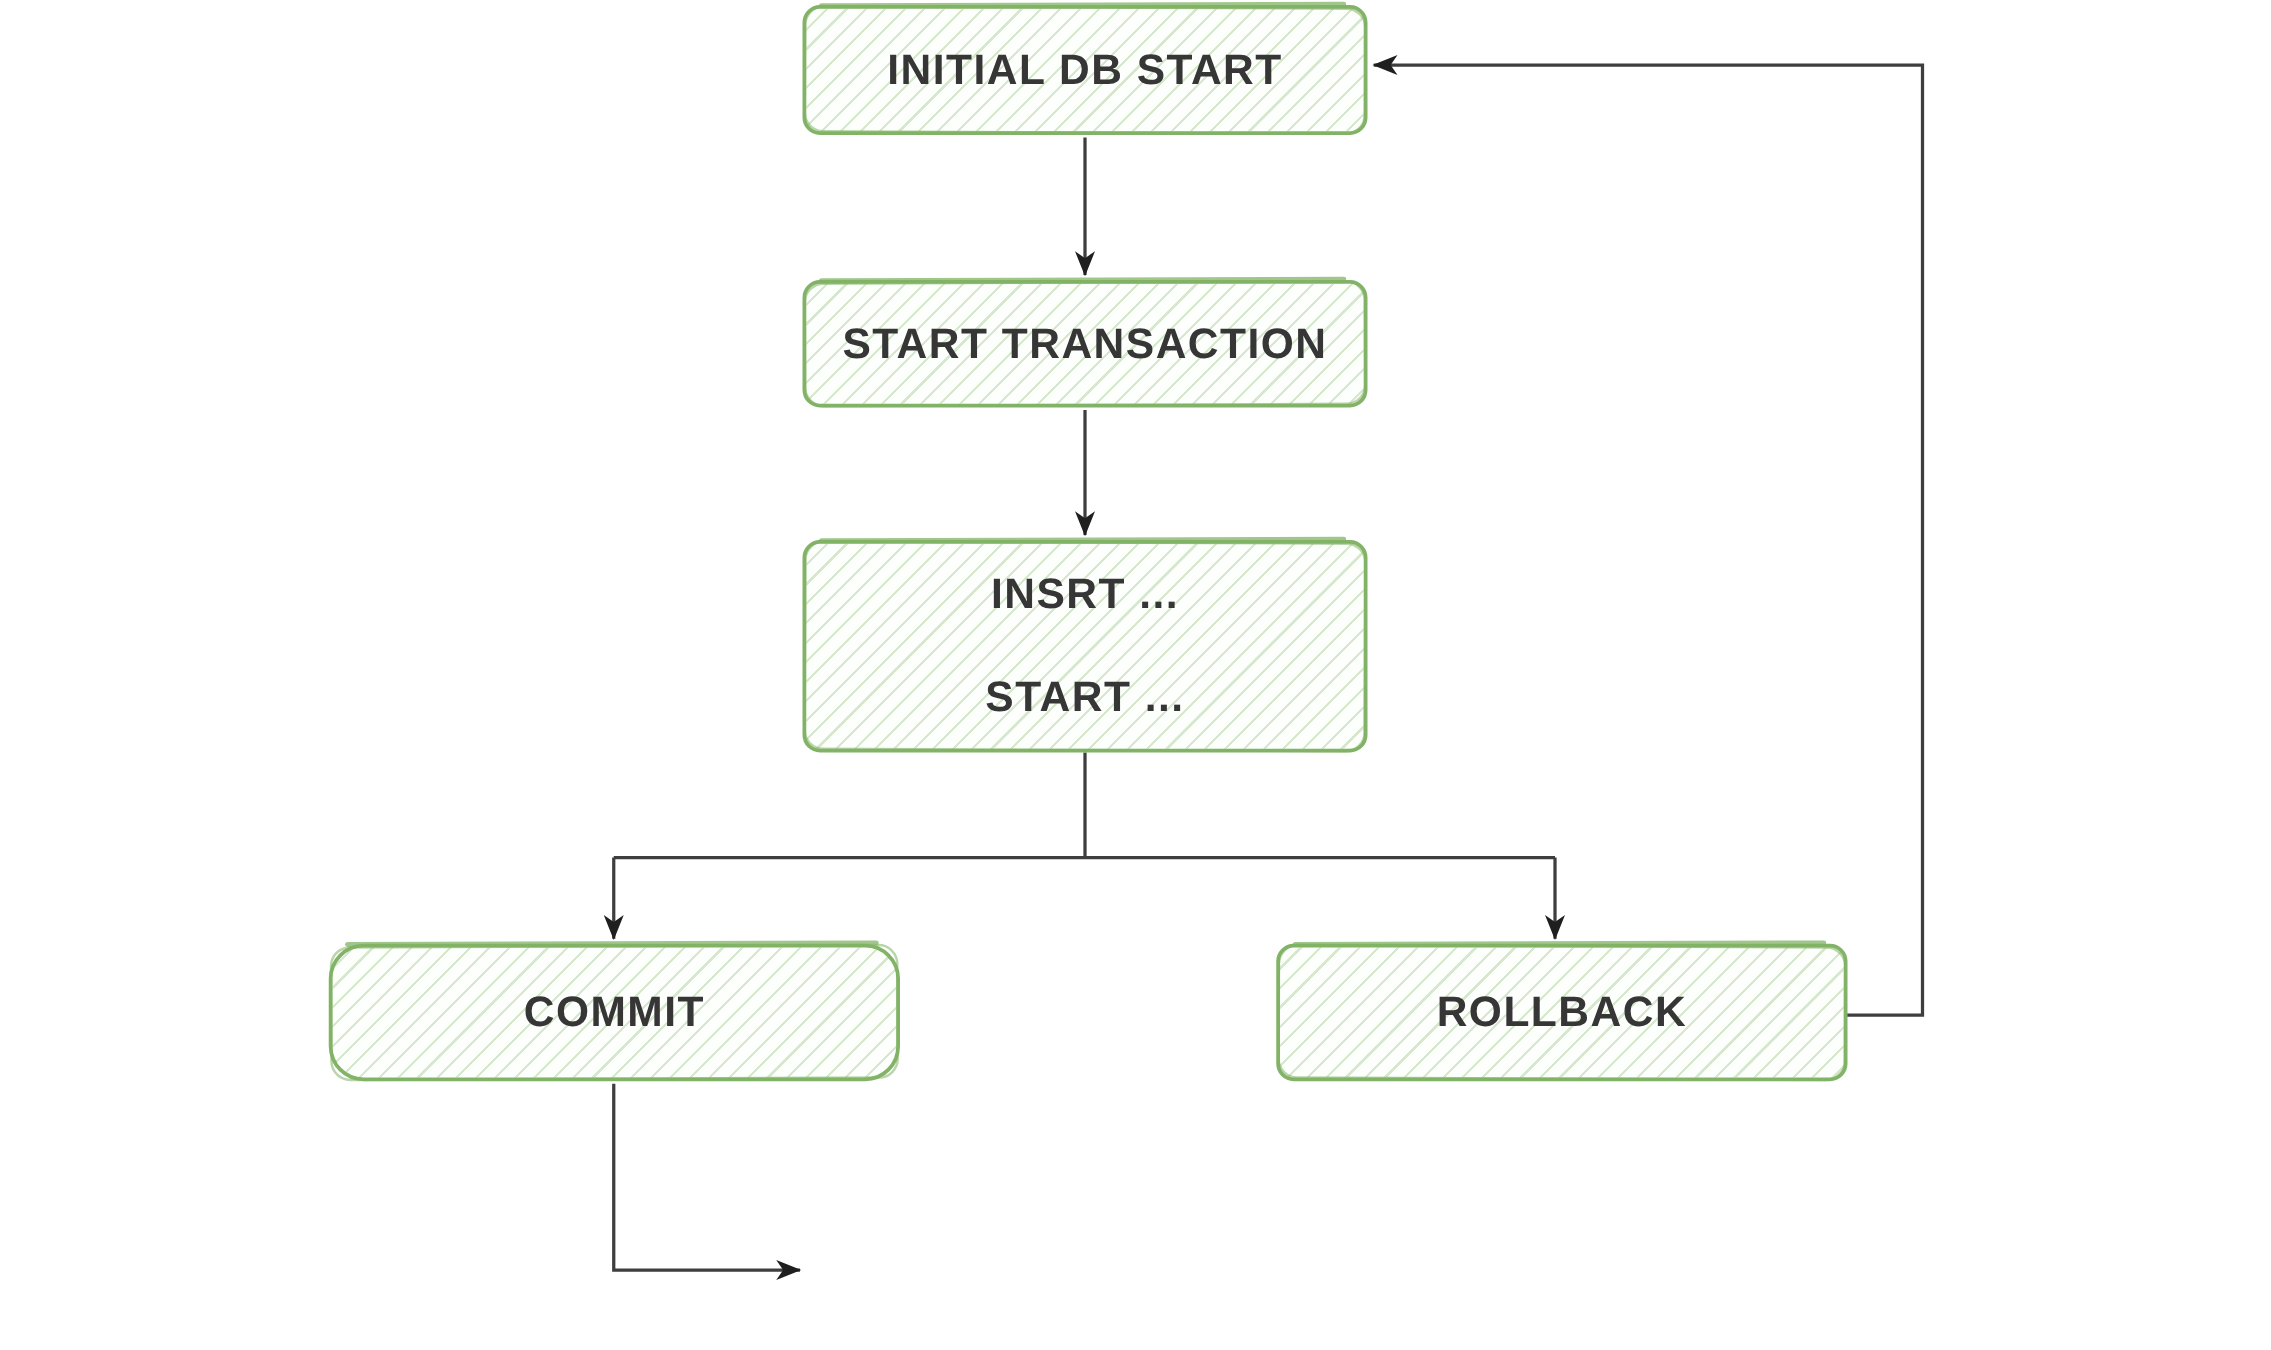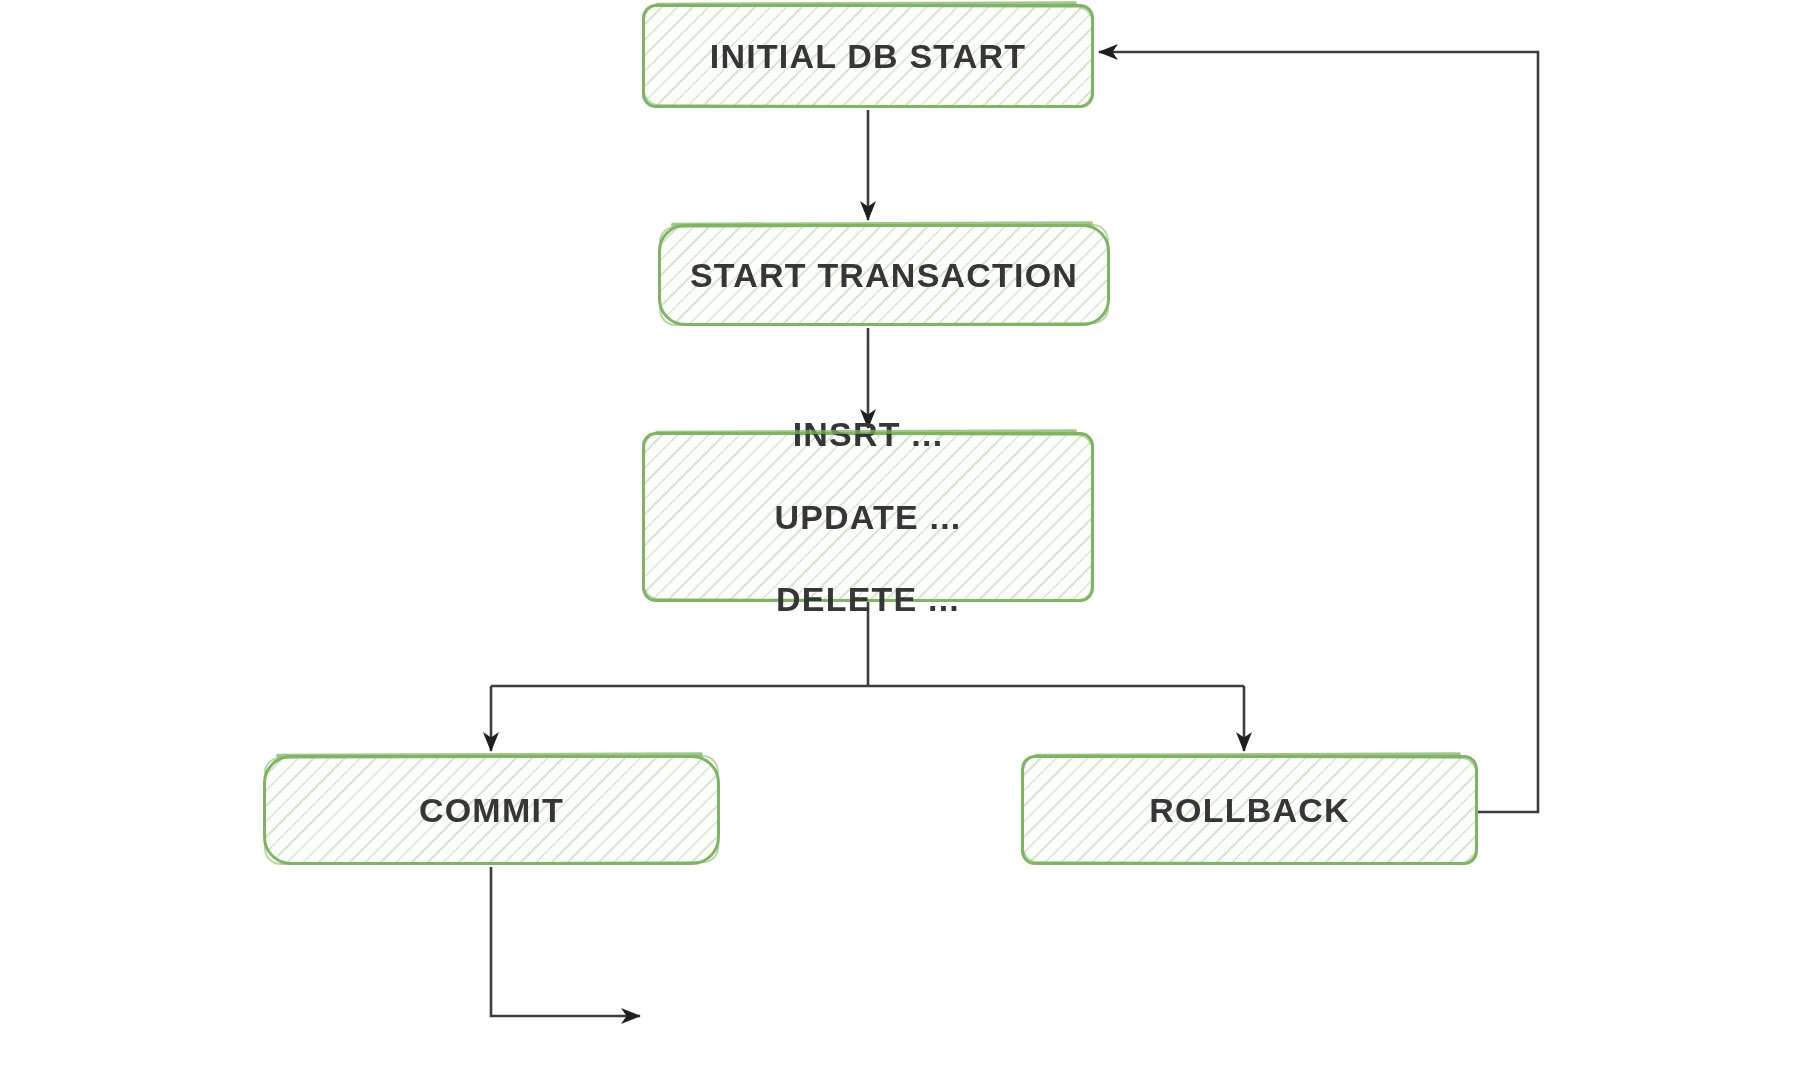--- a/index.html
+++ b/index.html
@@ -74,21 +74,21 @@
     right: 14px;
     height: 3.5px;
     background: rgba(130, 179, 102, 0.75);
     border-radius: 4px;
     transform: rotate(-0.18deg);
     pointer-events: none;
   }
   .node-label { position: relative; }
 
   #node-initial      { left: 642px;  top: 4px;   width: 452px; height: 104px; }
-  #node-start-txn    { left: 658px;  top: 224px; width: 452px; height: 102px; border-radius: 27px; }
+  #node-start-txn    { left: 642px;  top: 224px; width: 452px; height: 102px; }
   #node-dml          { left: 642px;  top: 432px; width: 452px; height: 170px; gap: 38px; }
   #node-commit       { left: 263px;  top: 755px; width: 457px; height: 110px; border-radius: 28px; }
   #node-rollback     { left: 1021px; top: 755px; width: 457px; height: 110px; }
   #node-new-state    { left: 644px;  top: 953px; width: 452px; height: 118px; }
 </style>
 </head>
 <body>
 
 <div class="canvas">
 
@@ -116,22 +116,21 @@
   <div class="node" id="node-initial">
     <span class="node-label">INITIAL DB START</span>
   </div>
 
   <div class="node" id="node-start-txn">
     <span class="node-label">START TRANSACTION</span>
   </div>
 
   <div class="node" id="node-dml">
     <span class="node-label">INSRT ...</span>
-    <span class="node-label">UPDATE ...</span>
-    <span class="node-label">DELETE ...</span>
+    <span class="node-label">START ...</span>
   </div>
 
   <div class="node" id="node-commit">
     <span class="node-label">COMMIT</span>
   </div>
 
   <div class="node" id="node-rollback">
     <span class="node-label">ROLLBACK</span>
   </div>
 

